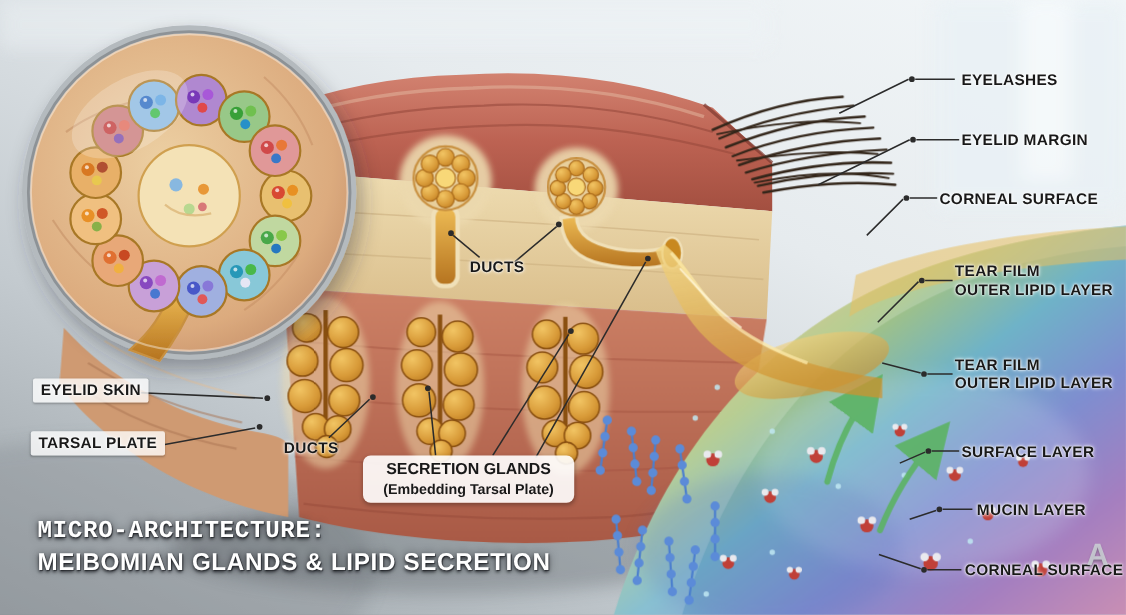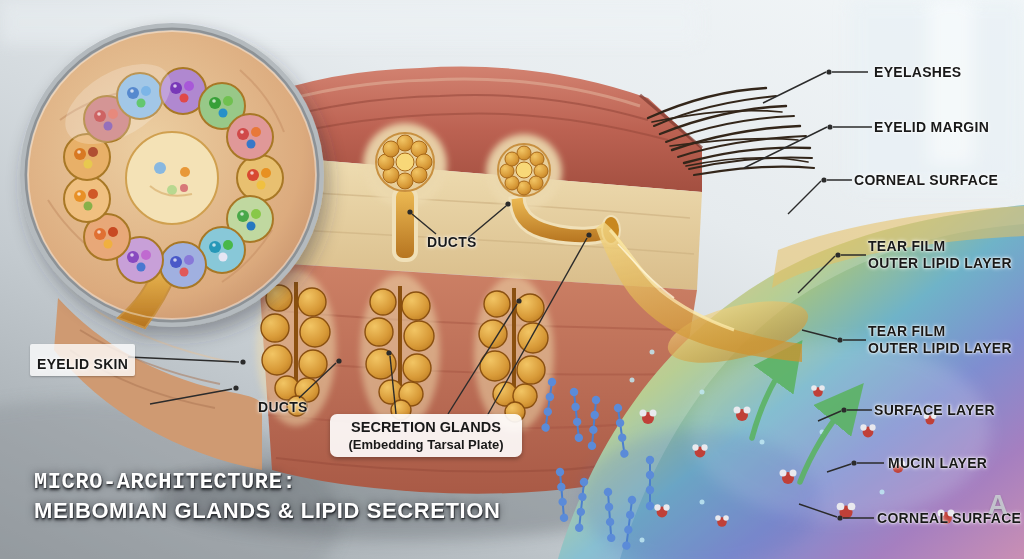--- a/index.html
+++ b/index.html
@@ -10,21 +10,21 @@
     background: linear-gradient(25deg, #99a0a5 0%, #c3cacf 30%, #e6ebee 65%, #f3f7f9 100%);
   }
   svg.art, svg.overlay { position: absolute; left: 0; top: 0; }
   svg.overlay { pointer-events: none; }
   .lbl {
     position: absolute; font-size: 14px; font-weight: 700; color: #191919;
     letter-spacing: .3px; white-space: nowrap; line-height: 16.5px;
     text-shadow: 0 0 4px rgba(255,255,255,.95), 0 0 2px rgba(255,255,255,.95), 0 0 1px rgba(255,255,255,.9);
   }
   .boxlbl {
-    background: rgba(255,255,255,.78); padding: 12px 7px 3px; border-radius: 2px;
+    background: rgba(255,255,255,.78); padding: 2px 7px 3px; border-radius: 2px;
     box-shadow: 0 1px 2px rgba(0,0,0,.25);
   }
   .glands-box {
     position: absolute; background: rgba(255,255,255,.9); border-radius: 7px;
     padding: 5px 8px; text-align: center; font-weight: 700; color: #191919;
     box-shadow: 0 2px 4px rgba(0,0,0,.3);
   }
   .glands-box .gl1 { font-size: 14.5px; }
   .glands-box .gl2 { font-size: 13px; margin-top: 2px; }
   .title-line {
@@ -438,20 +438,21 @@
   <div class="lbl" style="left:868px; top:323px;">
     <div>TEAR FILM</div>
     <div>OUTER LIPID LAYER</div>
   </div>
 
   <div class="lbl" style="left:874px; top:402px;">SURFACE LAYER</div>
   <div class="lbl" style="left:888px; top:455px;">MUCIN LAYER</div>
   <div class="lbl" style="left:877px; top:510px;">CORNEAL SURFACE</div>
 
   <div class="lbl boxlbl" style="left:30px; top:344px;">EYELID SKIN</div>
+  <div class="lbl boxlbl" style="left:28px; top:392px;">TARSAL PLATE</div>
   <div class="lbl" style="left:258px; top:399px;">DUCTS</div>
   <div class="lbl" style="left:427px; top:234px;">DUCTS</div>
 
   <div class="glands-box" style="left:330px; top:414px; width:192px;">
     <div class="gl1">SECRETION GLANDS</div>
     <div class="gl2">(Embedding Tarsal Plate)</div>
   </div>
 
   <div class="title-line" style="top:470px;font-family:Liberation Mono, monospace;">MICRO-ARCHITECTURE:</div>
   <div class="title-line" style="top:498px;">MEIBOMIAN GLANDS &amp; LIPID SECRETION</div>

